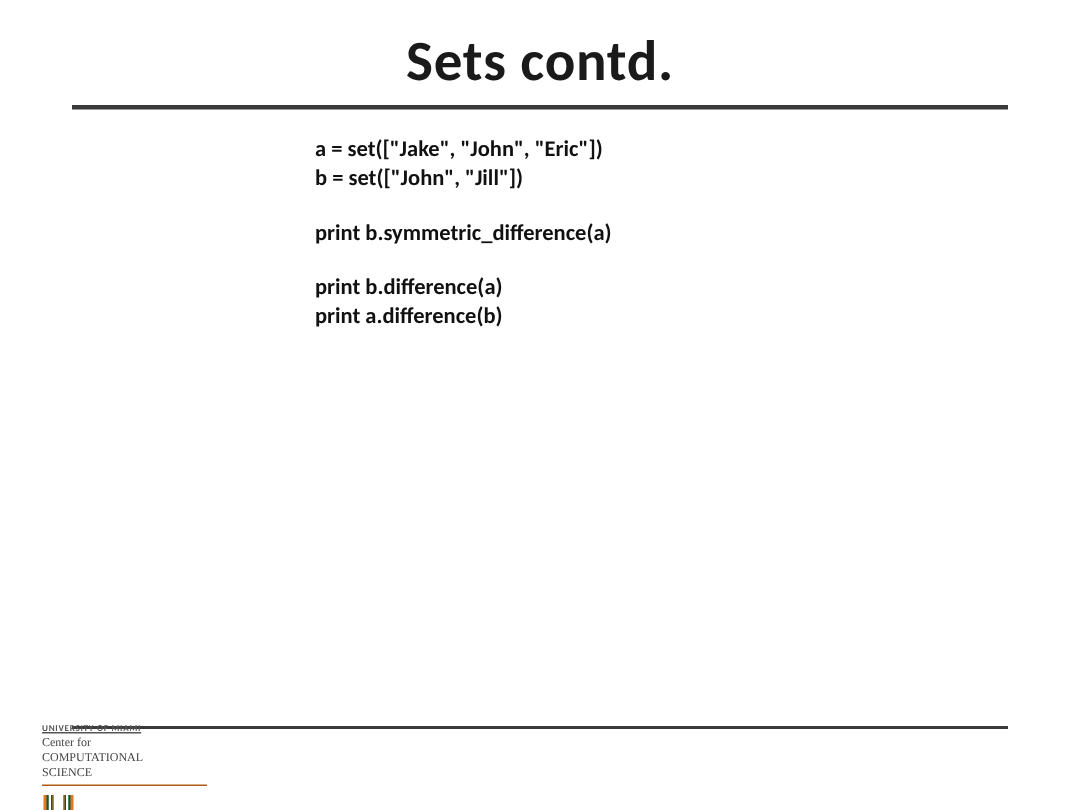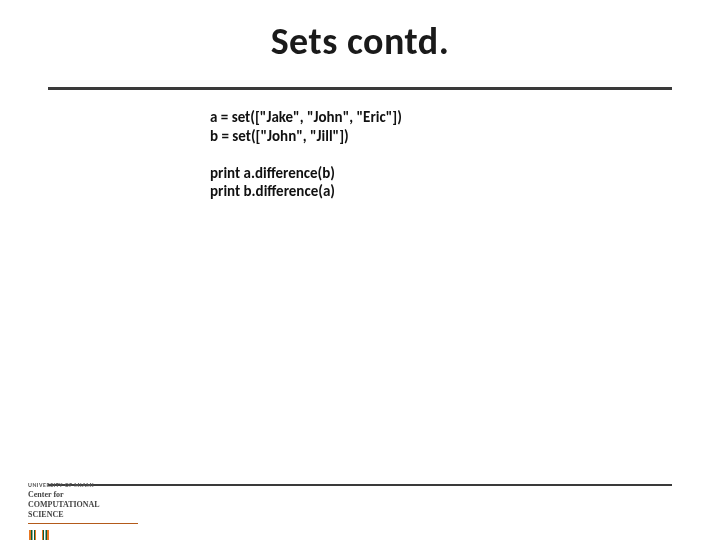--- a/index.html
+++ b/index.html
@@ -16,21 +16,21 @@
     width: 720px;
     height: 540px;
     box-sizing: border-box;
   }
   .title {
     text-align: center;
     font-size: 38px;
     font-weight: 700;
     color: #1a1a1a;
     margin-top: 18px;
-    margin-bottom: 23px;
+    margin-bottom: 6px;
     letter-spacing: 0.5px;
   }
   .title-rule {
     height: 3px;
     background: #3a3a3a;
     margin: 0 48px 18px 48px;
   }
   .content {
     margin-left: 210px;
     font-size: 15px;
@@ -55,27 +55,27 @@
     bottom: 12px;
     display: flex;
     flex-direction: column;
     gap: 2px;
   }
   .footer-line1 {
     font-size: 6px;
     letter-spacing: 0.5px;
     color: #555;
     font-weight: 600;
+    text-decoration: underline;
   }
   .footer-line2 {
     font-size: 8px;
     color: #444;
     font-family: "Times New Roman", serif;
     line-height: 1.0;
-    font-weight: bold;
   }
   .footer-sep {
     width: 110px;
     height: 1px;
     background: #b35a1a;
     margin: 2px 0;
   }
   .u-logo {
     margin-top: 2px;
   }
@@ -88,24 +88,25 @@
 
   <div class="title">Sets contd.</div>
   <div class="title-rule"></div>
 
   <div class="content">
     <div class="block">
       <div>a = set(["Jake", "John", "Eric"])</div>
       <div>b = set(["John", "Jill"])</div>
     </div>
     <div class="block">
+      <div>print b.symmetric_difference(a)</div>
     </div>
     <div class="block">
+      <div>print b.difference(a)</div>
       <div>print a.difference(b)</div>
-      <div>print b.difference(a)</div>
     </div>
   </div>
 
   <div class="footer-rule"></div>
 
   <div class="footer">
     <div class="footer-line1">UNIVERSITY OF MIAMI</div>
     <div class="footer-line2">Center for</div>
     <div class="footer-line2">COMPUTATIONAL</div>
     <div class="footer-line2">SCIENCE</div>

